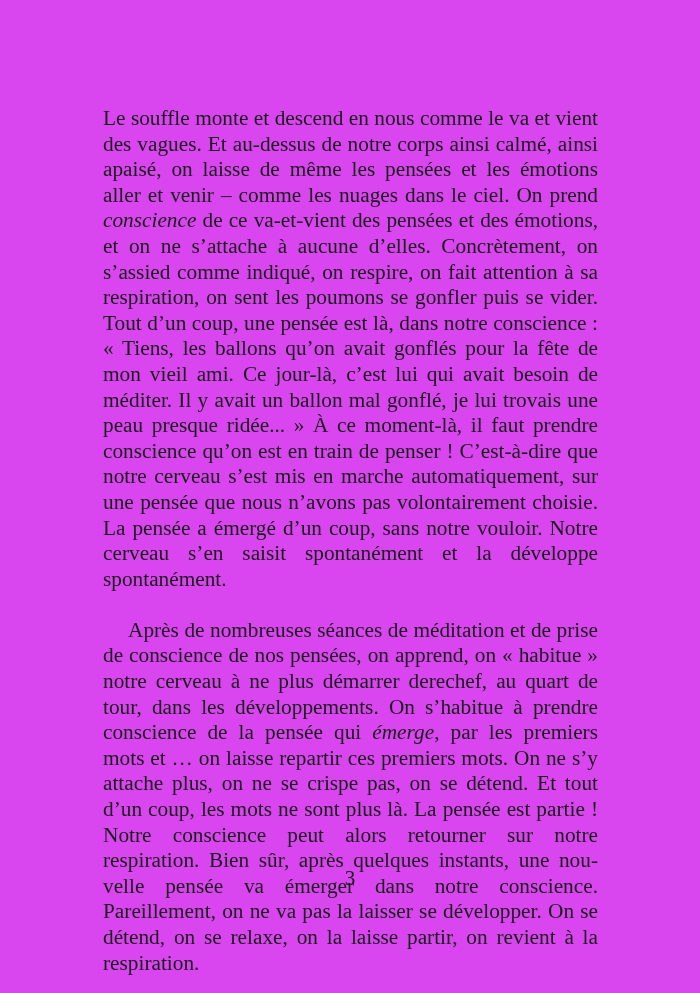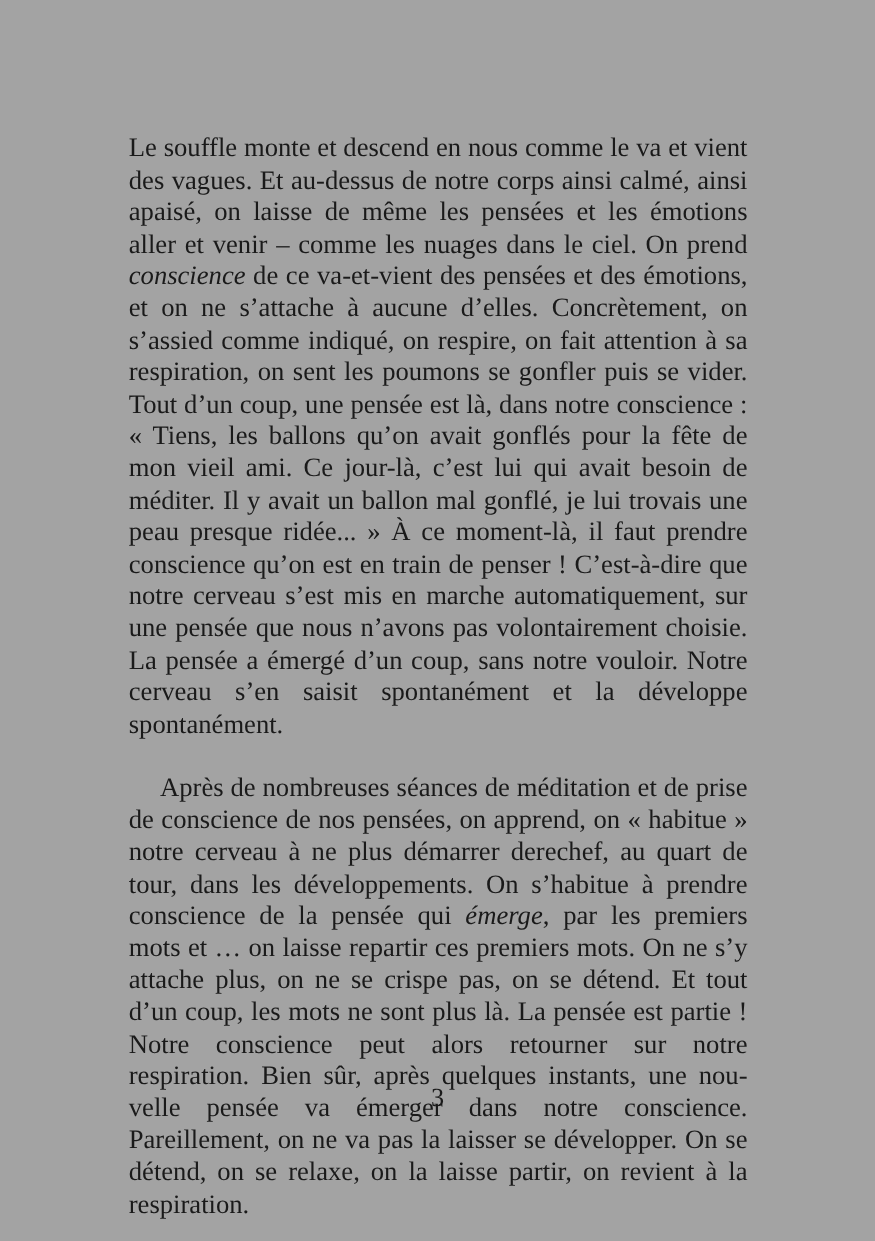--- a/index.html
+++ b/index.html
@@ -1,18 +1,18 @@
 <!DOCTYPE html>
 <html><head>
   <meta charset="utf-8">
   <style>
     html, body { margin: 0; padding: 0; background: #ffffff; }
     body { width: 700px; height: 993px; position: relative; overflow: hidden; }
     .page {
-      position: absolute; left: 0; top: 0; width: 700px; height: 993px; background: #a3a3a3;
+      position: absolute; left: 0; top: 0; width: 700px; height: 993px; background: #d946ef;
     }
     .text-block {
       position: absolute; left: 103px; top: 106px; width: 495px;
       font-family: "Liberation Serif", serif;
       font-size: 21.3px; line-height: 25.6px; color: #1a1a1a;
       text-align: justify; hyphens: manual;
     }
     .text-block p { margin: 0; }
     .text-block p + p { margin-top: 25.6px; text-indent: 25px; font-family: Liberation Serif, serif; }
     .text-block em { font-style: italic; }

